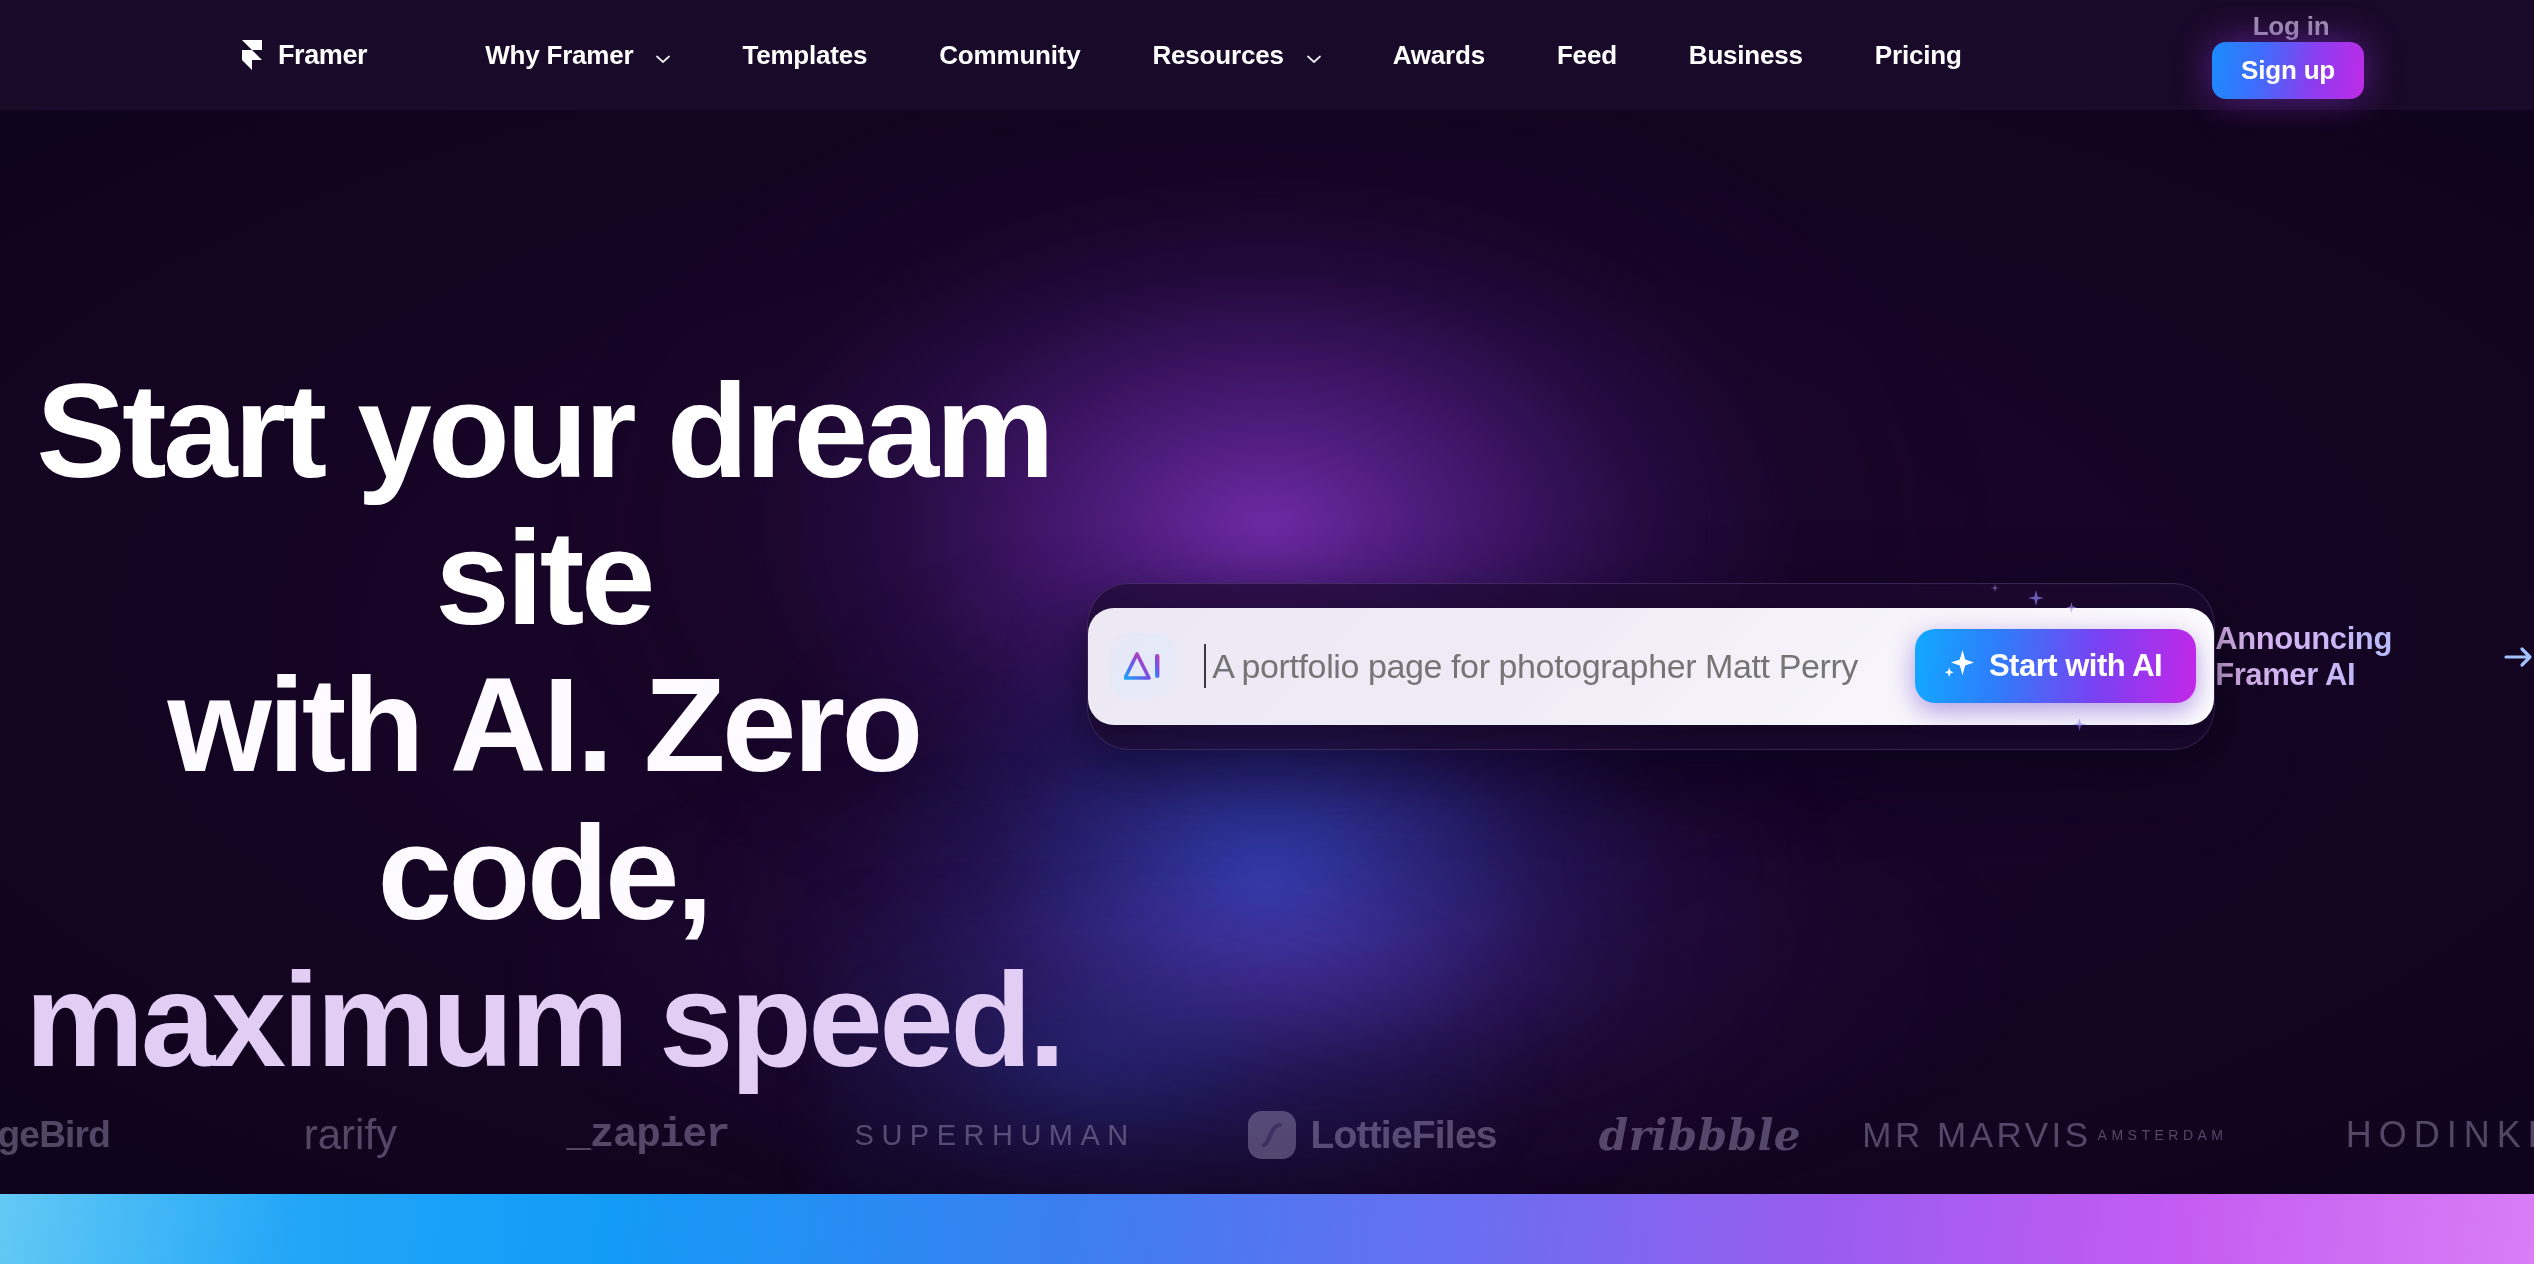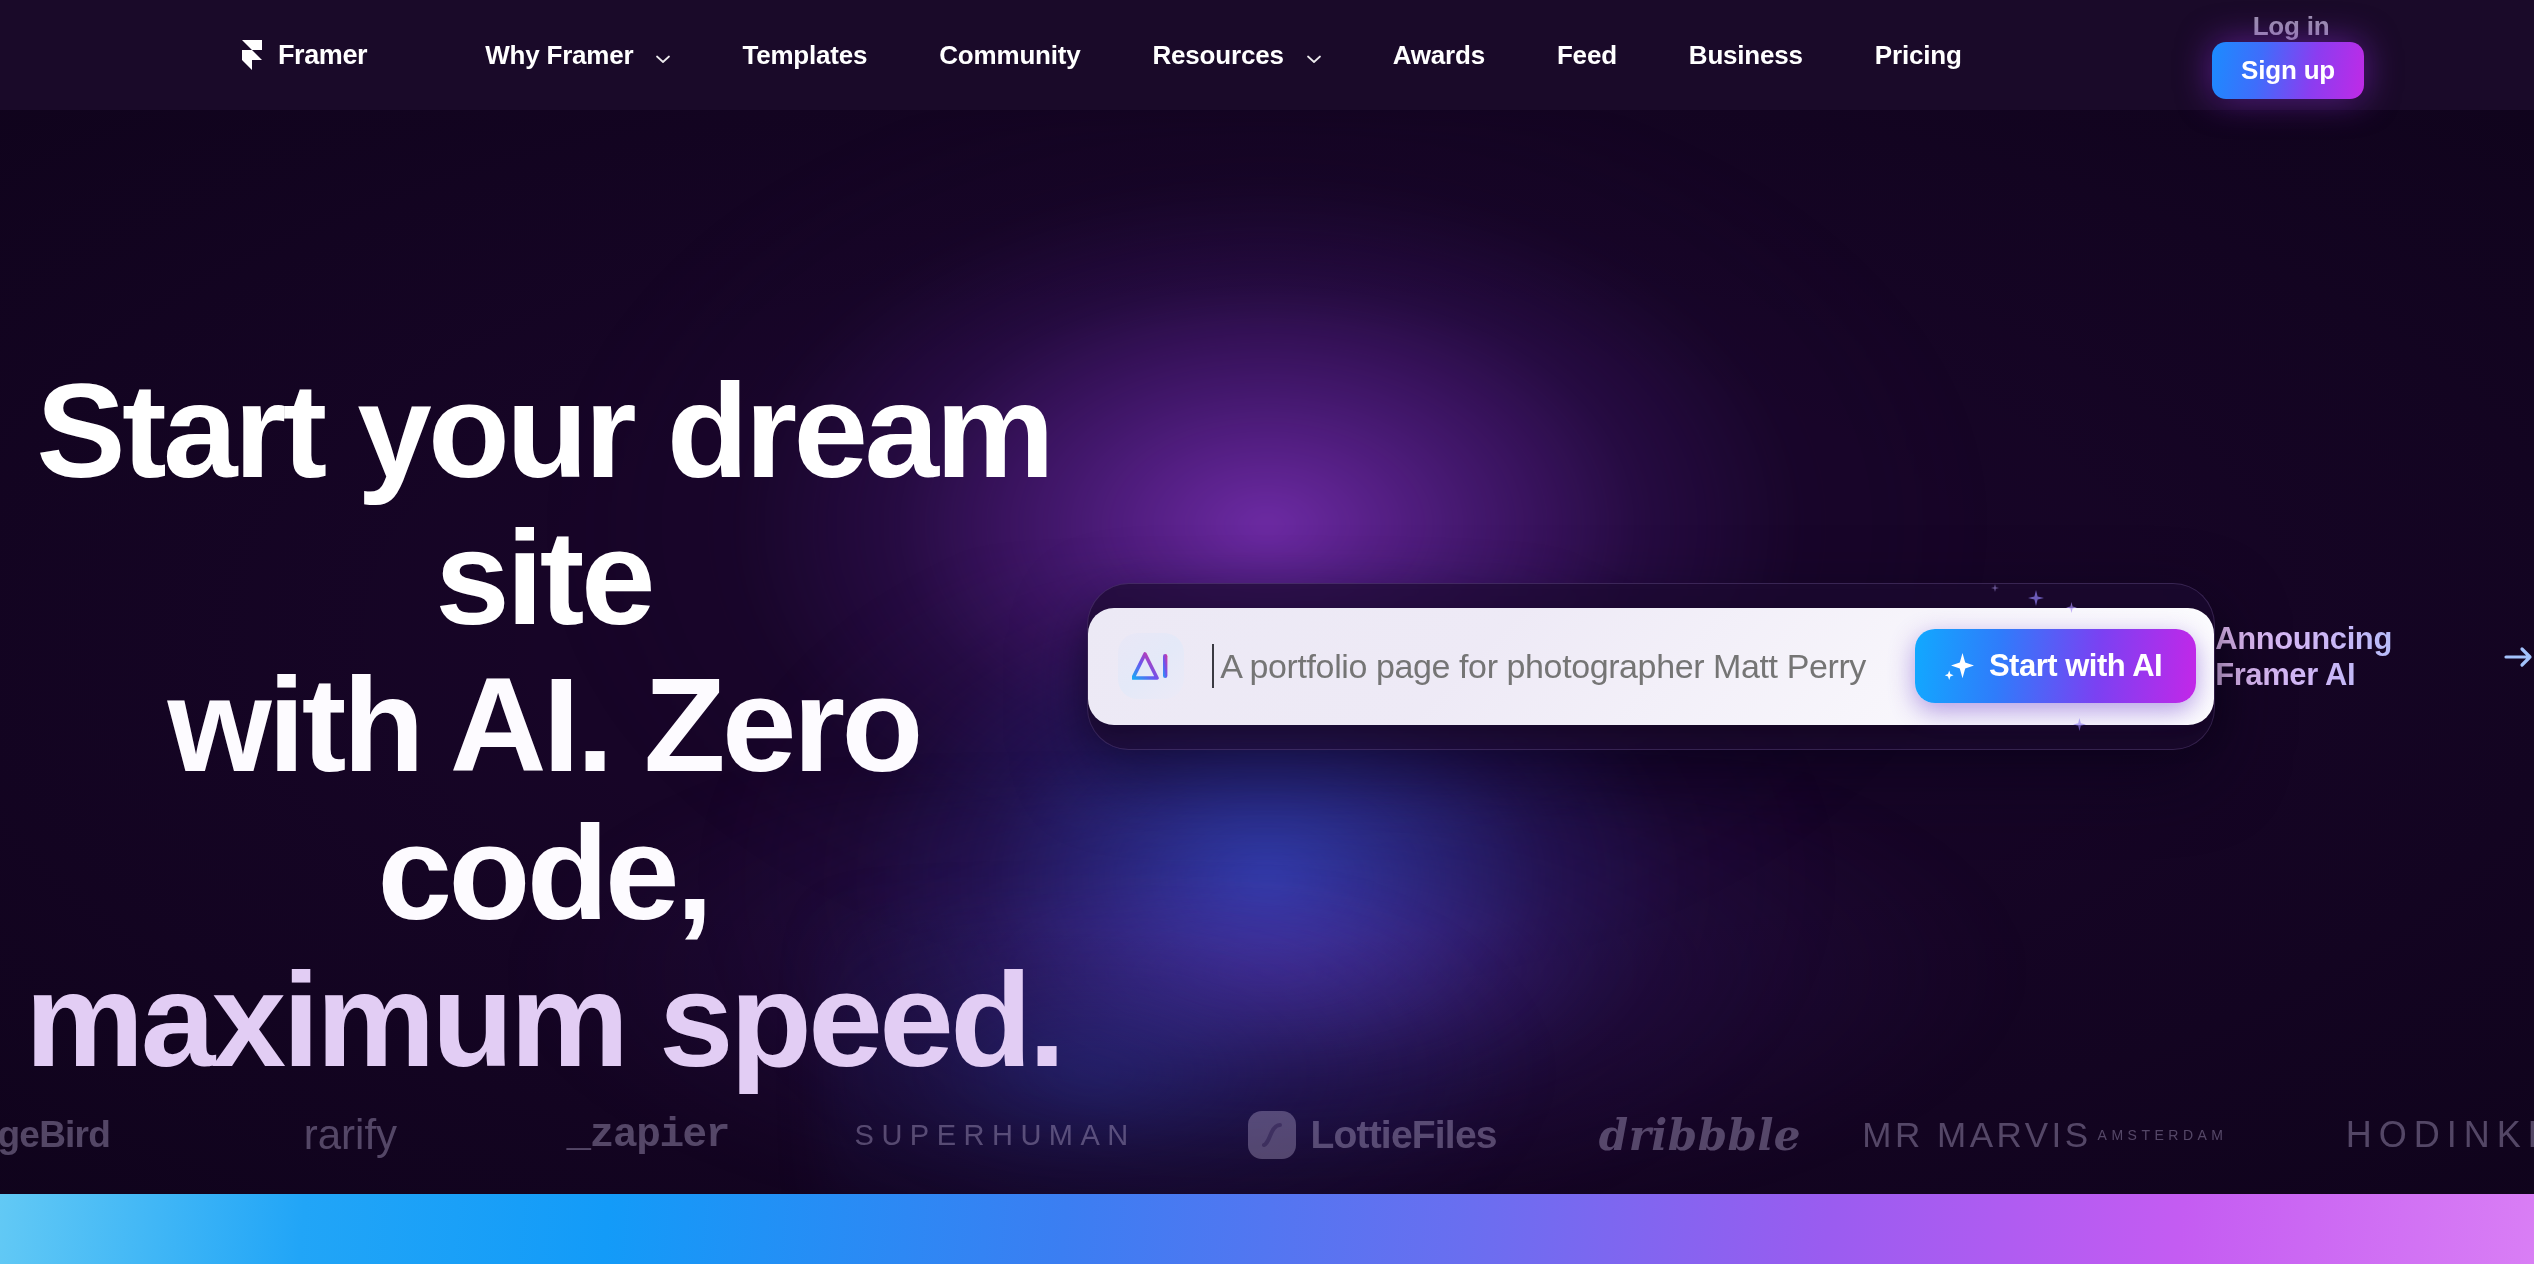--- a/index.html
+++ b/index.html
@@ -214,21 +214,21 @@
   }
 
   .prompt-inner{
     position:relative;
     width:1126px;
     height:117px;
     border-radius:26px;
     background:linear-gradient(135deg,#ece9f5 0%, #eeeaf6 35%, #f7f5fb 70%, #fefeff 100%);
     display:flex;
     align-items:center;
-    padding:0 18px 0 30px;
+    padding:0 18px 0 22px;
     box-shadow:0 10px 28px rgba(0,0,0,0.28);
   }
 
   .ai-badge{
     width:66px; height:66px;
     border-radius:20px;
     background:linear-gradient(140deg,#e9e7f6 0%,#e4e9f8 50%,#eceaf7 100%);
     display:flex; align-items:center; justify-content:center;
     flex:0 0 auto;
     cursor:pointer;
@@ -254,21 +254,21 @@
     background:transparent;
     border:none;
     outline:none;
     font-family:"Liberation Sans", sans-serif;
   }
 
   .start-ai-btn{
     position:relative;
     margin-left:auto;
     display:flex;
-    align-items:center;
+    align-items:flex-start;
     gap:15px;
     padding:19px 34px 19px 28px;
     border-radius:20px;
     border:none;
     cursor:pointer;
     color:#ffffff;
     font-size:31px;
     font-weight:bold;
     letter-spacing:-0.5px;
     white-space:nowrap;

